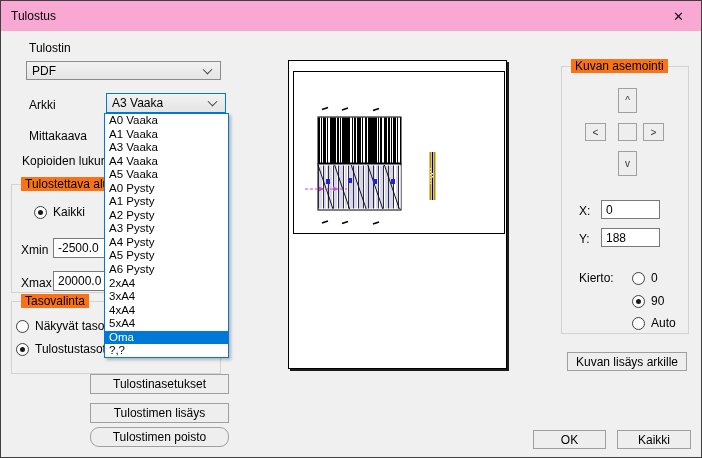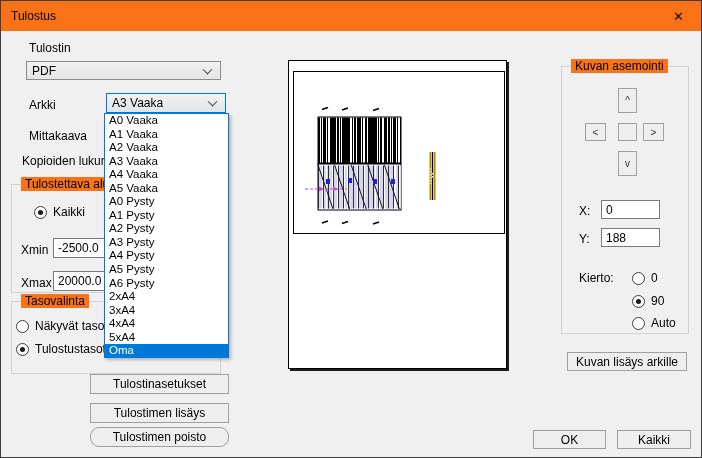--- a/index.html
+++ b/index.html
@@ -7,21 +7,21 @@
   body { font-family:"Liberation Sans", sans-serif; font-size:12px; color:#000; }
 
   #dialog {
     position:relative; width:702px; height:458px;
     background:#f0f0f0; border:1px solid #3f3f3f; overflow:hidden;
   }
 
   
   .titlebar {
     position:absolute; left:0; top:0; width:100%; height:30px;
-    background:#f97316; display:flex; align-items:center;
+    background:#f9a8d4; display:flex; align-items:center;
   }
   .titlebar .title { margin-left:10px; font-size:12px; }
   .close-btn {
     position:absolute; right:0; top:0; width:45px; height:30px;
     display:flex; align-items:center; justify-content:center;
     font-size:13px; color:#111; cursor:default;
   }
 
   
   .lbl { position:absolute; white-space:nowrap; }
@@ -144,21 +144,20 @@
   <div class="btn" style="left:89px; top:402px; width:139px; height:20px;">
     <span>Tulostimen lisäys</span>
   </div>
   <div class="btn" style="left:89px; top:426px; width:139px; height:20px;border-radius:9px;">
     <span>Tulostimen poisto</span>
   </div>
 
   <div class="dd-list">
       <div class="dd-item">A0 Vaaka</div>
       <div class="dd-item">A1 Vaaka</div>
-      <div class="dd-item">A2 Vaaka</div>
       <div class="dd-item">A3 Vaaka</div>
       <div class="dd-item">A4 Vaaka</div>
       <div class="dd-item">A5 Vaaka</div>
       <div class="dd-item">A0 Pysty</div>
       <div class="dd-item">A1 Pysty</div>
       <div class="dd-item">A2 Pysty</div>
       <div class="dd-item">A3 Pysty</div>
       <div class="dd-item">A4 Pysty</div>
       <div class="dd-item">A5 Pysty</div>
       <div class="dd-item">A6 Pysty</div>

